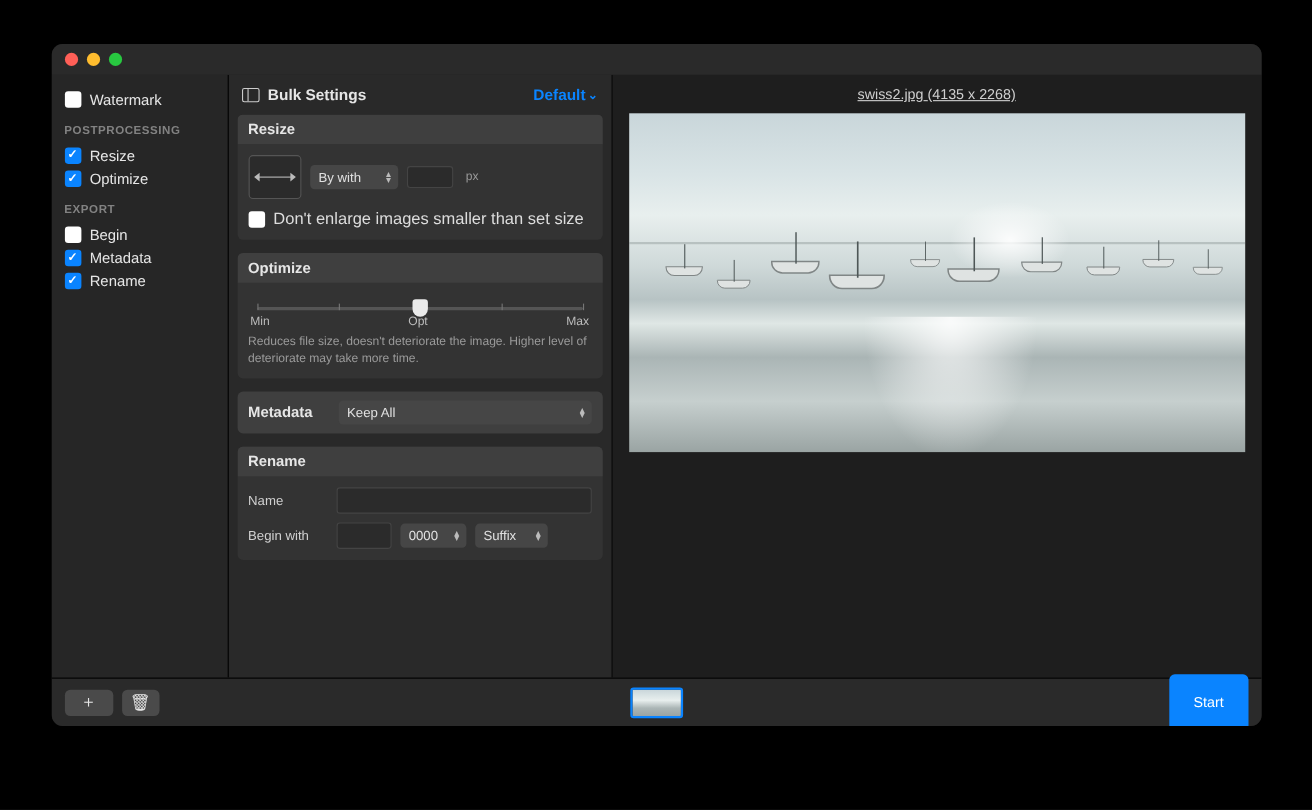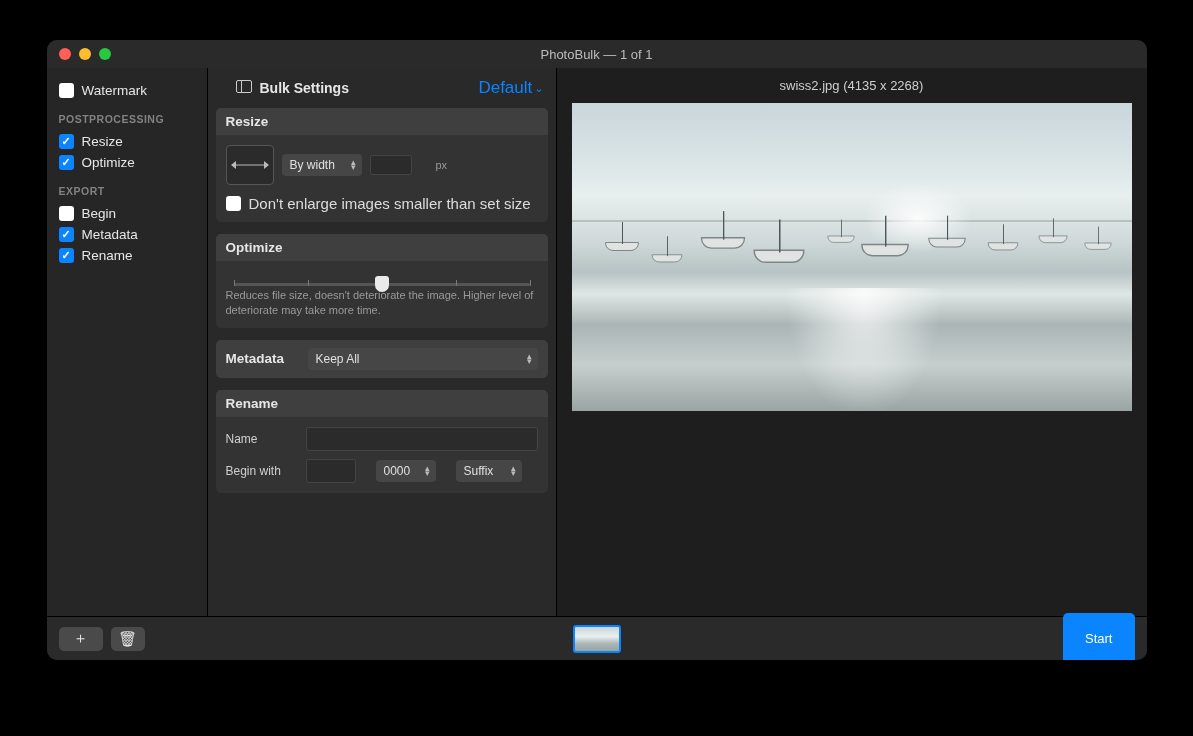--- a/index.html
+++ b/index.html
@@ -49,24 +49,24 @@
 .checkbox.checked { background:#0a84ff; }
 .checkbox.checked::after { content:"✓"; color:#fff; font-size:11px; font-weight:700; line-height:1; }
 
 .mid {
   width: 350px;
   background:#292929;
   border-left:1px solid #000; border-right:1px solid #000;
   display:flex; flex-direction:column;
 }
 .mid-header { display:flex; align-items:center; justify-content:space-between; padding:10px 12px; }
-.mid-header-left { display:flex; align-items:flex-start; gap:8px; color:#e6e6e6; font-size:14px; font-weight:600;margin-left:16px; }
+.mid-header-left { display:flex; align-items:center; gap:8px; color:#e6e6e6; font-size:14px; font-weight:600; }
 .panel-toggle-icon { width:16px; height:13px; border:1.5px solid #ccc; border-radius:2px; position:relative; }
 .panel-toggle-icon::before { content:""; position:absolute; left:4px; top:0; bottom:0; border-left:1.5px solid #ccc; }
-.preset { color:#0a84ff; font-size:17px; cursor:pointer; display:flex; align-items:center; gap:2px; }
+.preset { color:#0a84ff; font-size:14px; cursor:pointer; display:flex; align-items:center; gap:2px;font-weight:bold; }
 .preset::after { content:"⌄"; font-size:11px; }
 
 .panel-stack { padding: 0 8px; display:flex; flex-direction:column; gap:12px; overflow:auto; }
 .panel { background:#333333; border-radius:5px; overflow:hidden; }
 .panel-hd { background:#3f3f3f; color:#e6e6e6; padding:6px 10px; font-size:13.5px; font-weight:600; }
 .panel-bd { padding:10px; color:#cfcfcf; font-size:12px; }
 
 .resize-row { display:flex; align-items:center; gap:8px; }
 .resize-icon {
   width:48px; height:40px; border:1px solid #555; border-radius:4px; position:relative; background:#2b2b2b;
@@ -82,21 +82,21 @@
 .resize-icon .arrR{ right:4px; border-top:4px solid transparent;border-bottom:4px solid transparent;border-left:5px solid #bbb; transform:translateY(-50%);}
 
 .select {
   background:#464646; color:#e0e0e0; border:none; border-radius:4px; padding:4px 18px 4px 8px; font-size:12px;
   position:relative; display:inline-flex; align-items:center; min-width:80px;
 }
 .select .caret { position:absolute; right:6px; font-size:9px; color:#bbb; display:flex; flex-direction:column; line-height:5px; }
 .tinyinput {
   background:#2b2b2b; border:1px solid #444; border-radius:3px; padding:3px 5px; width:42px; color:#ddd; font-size:11px; text-align:right;
 }
-.unit { color:#999; font-size:11px; margin-left:16px; }
+.unit { color:#999; font-size:11px; margin-left:4px; }
 
 .dont-row { display:flex; align-items:center; gap:8px; margin-top:10px; }
 .dont-row .checkbox{ background:#fff; }
 .dont-row span{ font-size:15px; color:#ddd; }
 
 .slider-wrap { padding:6px 2px 0; }
 .slider-track { height:3px; background:#555; border-radius:2px; position:relative; margin:6px 6px 2px; }
 .slider-ticks { position:absolute; inset:0; }
 .slider-ticks i{ position:absolute; top:-3px; width:1px; height:6px; background:#777; }
 .slider-thumb {
@@ -110,27 +110,27 @@
 .meta-row .select{ flex:1; }
 .panel.inline { background:#3f3f3f; }
 .panel.inline .panel-bd { padding:8px 10px; }
 .inline-label { color:#e6e6e6; font-size:13.5px; font-weight:600; min-width:70px; }
 
 .rename-grid { display:grid; grid-template-columns:70px 1fr; row-gap:8px; column-gap:10px; align-items:center; }
 .rename-grid label { color:#d0d0d0; font-size:12px; }
 .textinput {
   background:#2b2b2b; border:1px solid #444; border-radius:3px; padding:4px 6px; color:#ddd; font-size:12px; width:100%;
 }
-.begin-row { display:flex; gap:20px; align-items:center; }
+.begin-row { display:flex; gap:8px; align-items:center; }
 .begin-row .textinput { width:50px; }
 
 .preview {
   flex:1; background:#1e1e1e; display:flex; flex-direction:column;
 }
-.preview-caption { text-align:center; color:#cfcfcf; font-size:13px; padding:10px 12px; }
+.preview-caption { text-align:center; color:#cfcfcf; font-size:13px; padding:10px 12px;text-decoration:underline; }
 .preview-canvas {
   flex:1; display:flex; align-items:flex-start; justify-content:center; padding:0 0 10px; min-height:0;
 }
 .photo {
   width: 560px; height: 308px; background: linear-gradient(180deg,
     #c9d6da 0%, #d9e4e6 18%, #e8efee 30%, #cfd9d9 45%,
     #b7c3c4 55%, #dfe7e5 62%, #aab5b5 72%, #c6cfce 85%, #9aa4a3 100%);
   position:relative; overflow:hidden;
 }
 
@@ -168,21 +168,20 @@
 <body>
 
 <div class="window">
 
   <div class="titlebar">
     <div class="traffic">
       <div class="dot red"></div>
       <div class="dot yellow"></div>
       <div class="dot green"></div>
     </div>
-    <div class="title">PhotoBulk — 1 of 1</div>
   </div>
 
   <div class="body">
 
     <div class="sidebar">
       <div class="side-item">
         <div class="checkbox"></div>
         <span>Watermark</span>
       </div>
 
@@ -228,21 +227,21 @@
 
         <div class="panel">
           <div class="panel-hd">Resize</div>
           <div class="panel-bd">
             <div class="resize-row">
               <div class="resize-icon">
                 <span class="arrL"></span>
                   <span class="arrR"></span>
               </div>
               <div class="select">
-                <span>By width</span>
+                <span>By with</span>
                 <span class="caret">▴<br>▾</span>
               </div>
               <input class="tinyinput" value="" style="">
               <span class="unit">px</span>
             </div>
             <div class="dont-row">
               <div class="checkbox"></div>
               <span>Don't enlarge images smaller than set size</span>
             </div>
           </div>
@@ -254,20 +253,25 @@
             <div class="slider-wrap">
               <div class="slider-track">
                 <div class="slider-ticks">
                   <i style="left:0%"></i>
                     <i style="left:25%"></i>
                     <i style="left:50%"></i>
                     <i style="left:75%"></i>
                     <i style="left:100%"></i>
                 </div>
                 <div class="slider-thumb" style="left:50%"></div>
+              </div>
+              <div class="slider-labels">
+                <span>Min</span>
+                <span>Opt</span>
+                <span>Max</span>
               </div>
             </div>
             <div class="opt-desc">Reduces file size, doesn't deteriorate the image. Higher level of deteriorate may take more time.</div>
           </div>
         </div>
 
         <div class="panel inline">
           <div class="panel-bd">
             <div class="meta-row">
               <span class="inline-label">Metadata</span>

